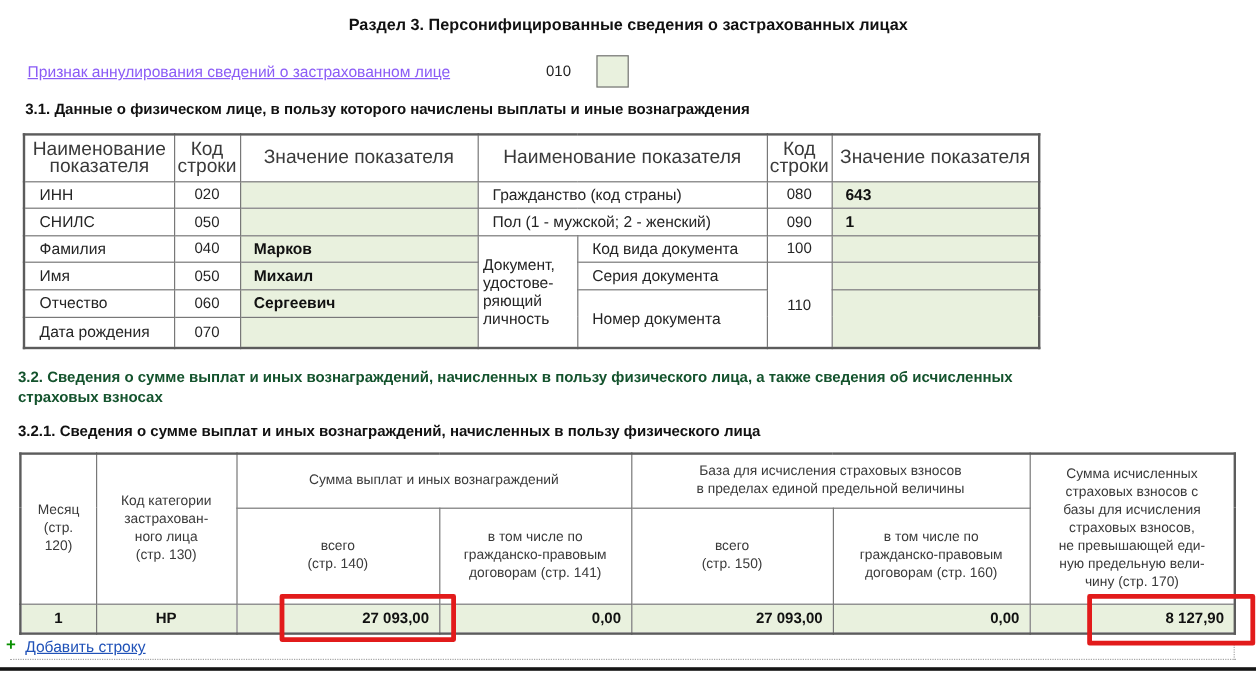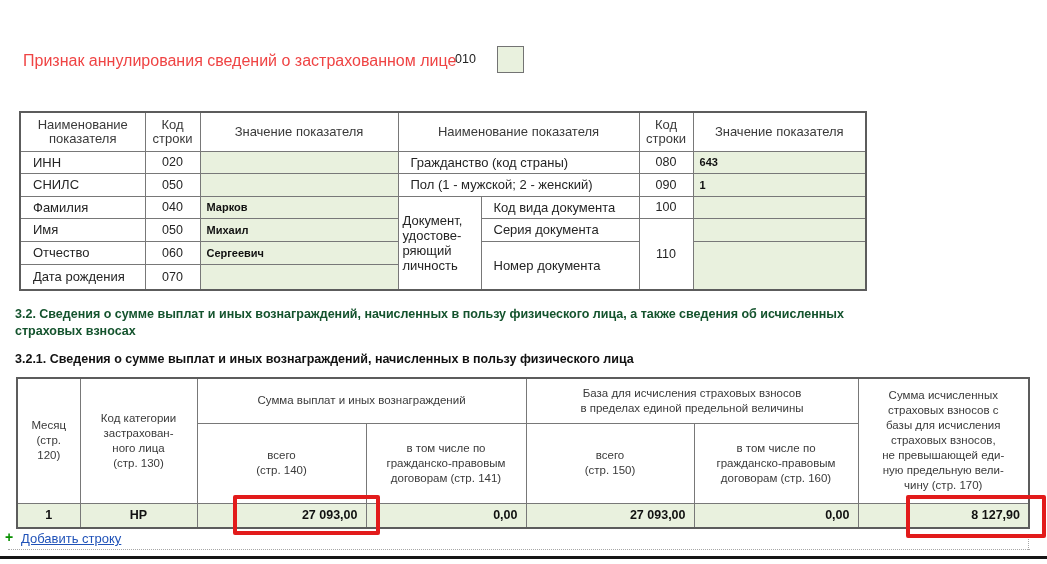--- a/index.html
+++ b/index.html
@@ -8,41 +8,41 @@
     position:relative; width:1047px; height:564px; overflow:hidden;
     background:#fff; font-family:"Liberation Sans", sans-serif; color:#1f1f1f;
   }
   .abs { position:absolute; }
   .pl { white-space:pre-line; }
 
   .page-title {
     top:13px; left:0; width:1047px; text-align:center;
     font-size:13.5px; font-weight:bold; color:#111;
   }
-  .annul-label { top:52px; left:23px; font-size:16px; color:#ef4444; }
+  .annul-label { top:52px; left:23px; font-size:13px; color:#8b5cf6;text-decoration:underline; }
   .annul-code  { top:52px; left:455px; font-size:12.5px; color:#222; }
   .annul-box {
     top:46px; left:497px; width:27px; height:27px;
     background:#e9f1de; border:1px solid #737373;
   }
   .h31  { top:84px;  left:21px; font-size:12.5px; font-weight:bold; color:#111; }
   .h32  { top:306px; left:15px; font-size:12.5px; font-weight:bold; color:#14532d; line-height:17px; width:1020px; }
   .h321 { top:352px; left:15px; font-size:12.5px; font-weight:bold; color:#111; }
 
   table { border-collapse:collapse; table-layout:fixed; }
   table.frm { border:2px solid #5c5c5c; }
   table.frm td {
     border:1px solid #787878; font-size:12.5px; color:#242424;
     vertical-align:middle; overflow:hidden; padding:1px 4px;
   }
   .t31 { top:111px; left:19px; width:846px; }
-  .t31 td.hd { text-align:center; font-size:13px; color:#3a3a3a; line-height:14px; padding:2px; }
+  .t31 td.hd { text-align:center; font-size:16px; color:#3a3a3a; line-height:14px; padding:2px; }
   .t31 td.nm { padding-left:12px; font-size:13px; }
   .t31 td.cd { text-align:center; font-size:12.5px; }
-  .t31 td.vl { background:#e9f1de; font-weight:bold; padding-left:6px; font-size:11px; color:#111; }
+  .t31 td.vl { background:#e9f1de; font-weight:bold; padding-left:11px; font-size:13px; color:#111; }
   .t31 td.doclbl { font-size:13px; line-height:15px; }
 
   .t321 { top:377px; left:16px; width:1012px; }
   .t321 td.hd { text-align:center; font-size:11.5px; color:#3a3a3a; line-height:15px; padding:2px; }
   .t321 tr.data td { background:#e9f1de; font-weight:bold; font-size:12.5px; color:#111; }
   .t321 td.ctr { text-align:center; }
   .t321 td.num { text-align:right; padding-right:8px;padding-left:38px; }
 
   .add-plus { top:529px; left:5px; font-size:14px; font-weight:bold; color:#089000; }
   .add-link {
@@ -55,25 +55,27 @@
 
   .redbox { border:4px solid #e21b1b; border-radius:2px; background:transparent; pointer-events:none; }
   .redbox-140 { top:495px; left:233px; width:147px; height:40px; }
   .redbox-170 { top:495px; left:906px; width:140px; height:43px; }
 </style>
 </head>
 <body>
 
 <div class="page">
 
+  <div class="abs page-title">Раздел 3. Персонифицированные сведения о застрахованных лицах</div>
 
   <div class="abs annul-label">Признак аннулирования сведений о застрахованном лице</div>
   <div class="abs annul-code">010</div>
   <div class="abs annul-box"></div>
 
+  <div class="abs h31">3.1. Данные о физическом лице, в пользу которого начислены выплаты и иные вознаграждения</div>
 
   <table class="abs frm t31">
     <colgroup>
       <col style="width:125px">
         <col style="width:55px">
         <col style="width:198px">
       <col style="width:83px">
         <col style="width:158px">
         <col style="width:54px">
         <col style="width:173px">

